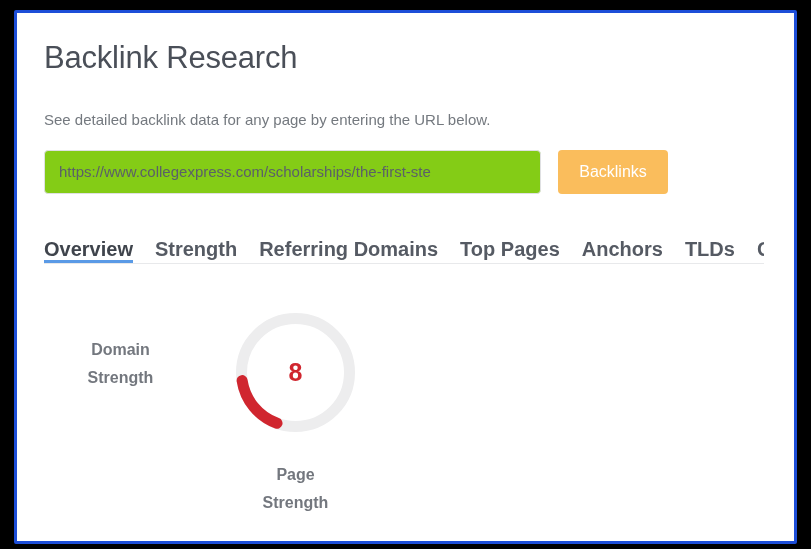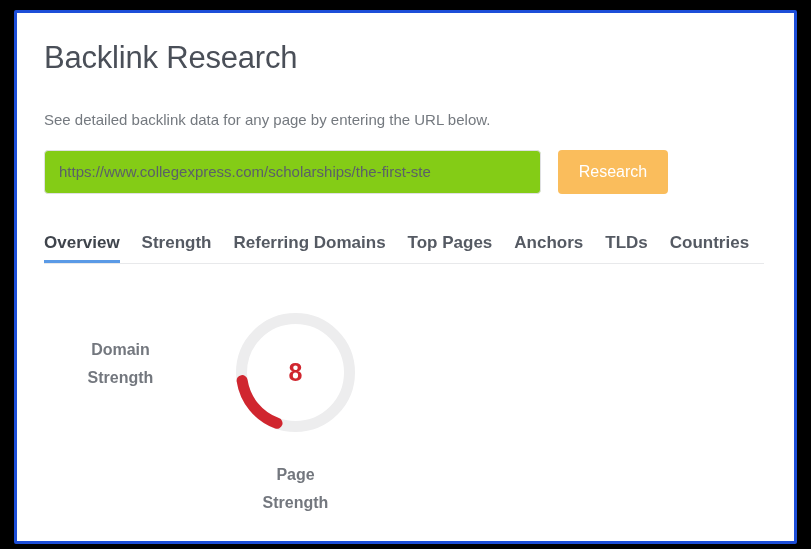--- a/index.html
+++ b/index.html
@@ -100,24 +100,24 @@
     align-items: flex-end;
     margin-top: 34px;
     border-bottom: 1px solid #e8e9eb;
     gap: 0;
     white-space: nowrap;
     overflow: hidden;
     height: 36px;
   }
 
   .tab {
-    font-size: 17px;
+    font-size: 20px;
     font-weight: bold;
     color: #555a63;
-    padding: 0 0 7px 0;
+    padding: 0 0 1px 0;
     margin-right: 22px;
     cursor: pointer;
     border-bottom: 3px solid transparent;
     line-height: 20px;
     flex: 0 0 auto;
   }
   .tab.active {
     color: #3f444c;
     border-bottom-color: #5a9ae6;
   }
@@ -171,21 +171,21 @@
 <div id="frame">
   <div id="card">
     <div class="inner">
 
       <h1 id="page-title">Backlink Research</h1>
 
       <p id="subtitle">See detailed backlink data for any page by entering the URL below.</p>
 
       <div id="search-row">
         <input id="search-input" type="text" value="https://www.collegexpress.com/scholarships/the-first-ste" style="">
-        <button id="research-button" style="background: rgb(250, 189, 92);">Research</button>
+        <button id="research-button" style="background: rgb(250, 189, 92);">Backlinks</button>
       </div>
 
       <div id="tabs">
         <div class="tab active" style="border-bottom-color: rgb(90, 154, 230);">Overview</div>
         <div class="tab">Strength</div>
         <div class="tab">Referring Domains</div>
         <div class="tab">Top Pages</div>
         <div class="tab">Anchors</div>
         <div class="tab">TLDs</div>
         <div class="tab">Countries</div>

